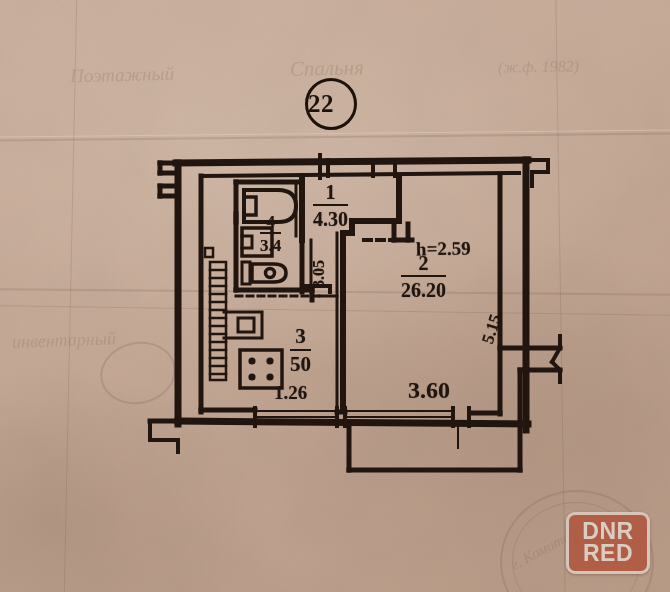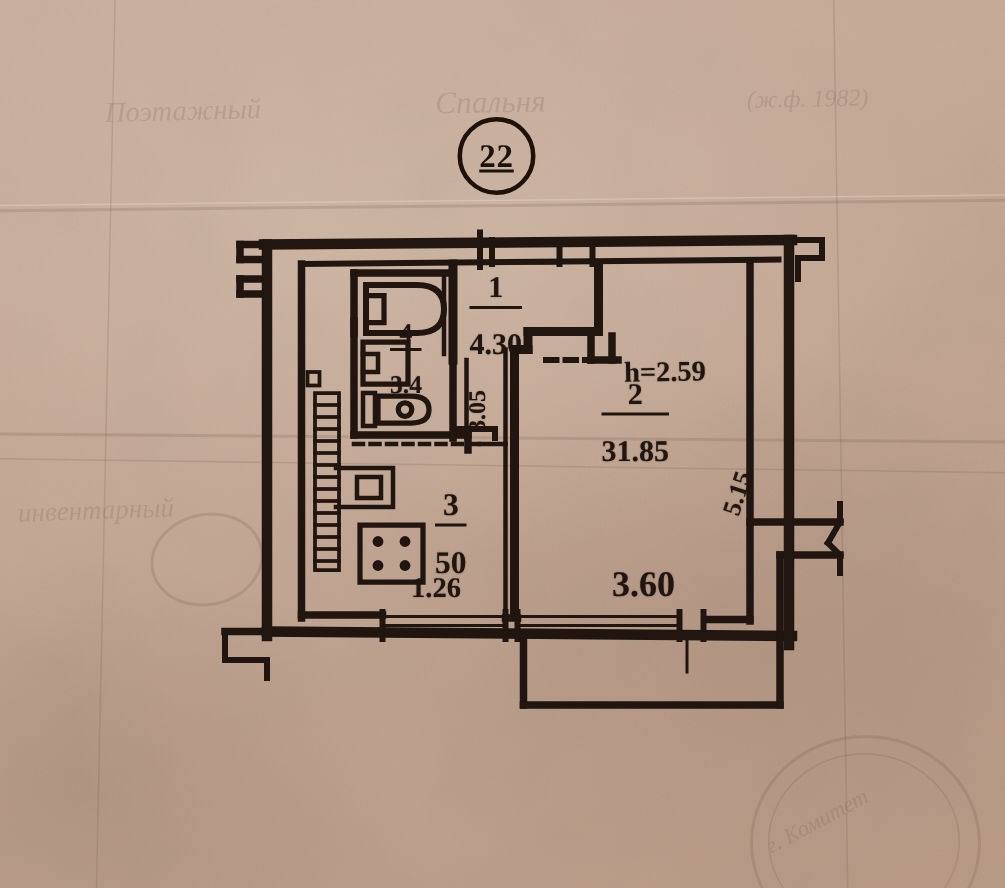--- a/index.html
+++ b/index.html
@@ -83,40 +83,38 @@
     text-align: center;
     line-height: 1.04;
   }
   .ink .num {
     display: block;
     border-bottom: 2.5px solid #20150f;
     padding: 0 2px 1px 2px;
   }
   .ink .den {
     display: block;
-    padding-top: 14px;
+    padding-top: 3px;
   }
 
   
   .badge-22 {
     position: absolute;
     width: 46px;
     height: 46px;
     border: 3px solid #1c1209;
     border-radius: 50%;
     display: flex;
     align-items: center;
-    justify-content: center;
     color: #1c1209;
     font-family: "Liberation Serif", serif;
     font-weight: 700;
-    font-size: 22px;
+    font-size: 25px;
     letter-spacing: 0.5px;
     user-select: none;
-    text-decoration: underline;
   }
 
   
   #watermark {
     position: absolute;
     left: 566px;
     top: 512px;
     width: 84px;
     height: 62px;
     background: #b15a43;
@@ -344,21 +342,21 @@
 
   <div class="ink frac" style="left:313px; top:182px; font-size:20px;">
     <span class="num">1</span>
     <span class="den">4.30</span>
   </div>
 
   <div class="ink" style="left:416px; top:190px; font-size:19px; transform:rotate(-1deg);margin-top:48px;">h=2.59</div>
 
   <div class="ink frac" style="left:401px; top:253px; font-size:20px;">
     <span class="num">2</span>
-    <span class="den">31.85</span>
+    <span class="den">26.20</span>
   </div>
 
   <div class="ink frac" style="left:290px; top:326px; font-size:21px;">
     <span class="num">3</span>
     <span class="den">50</span>
   </div>
 
   <div class="ink frac" style="left:260px; top:213px; font-size:17px;">
     <span class="num">4</span>
     <span class="den">3.4</span>
@@ -367,14 +365,18 @@
   <div class="ink" style="left:274px; top:382px; font-size:19px;">1.26</div>
 
   <div class="ink" style="left:408px; top:377px; font-size:24px;">3.60</div>
 
   <div class="ink" style="left:310px; top:288px; font-size:16px;
               transform:rotate(-90deg); transform-origin:left top;">3.05</div>
 
   <div class="ink" style="left:478px; top:340px; font-size:17px;
               transform:rotate(-72deg); transform-origin:left top;">5.15</div>
 
+  <div id="watermark">
+    <span>DNR</span>
+    <span>RED</span>
+  </div>
 
 </div>
 
 </body></html>

